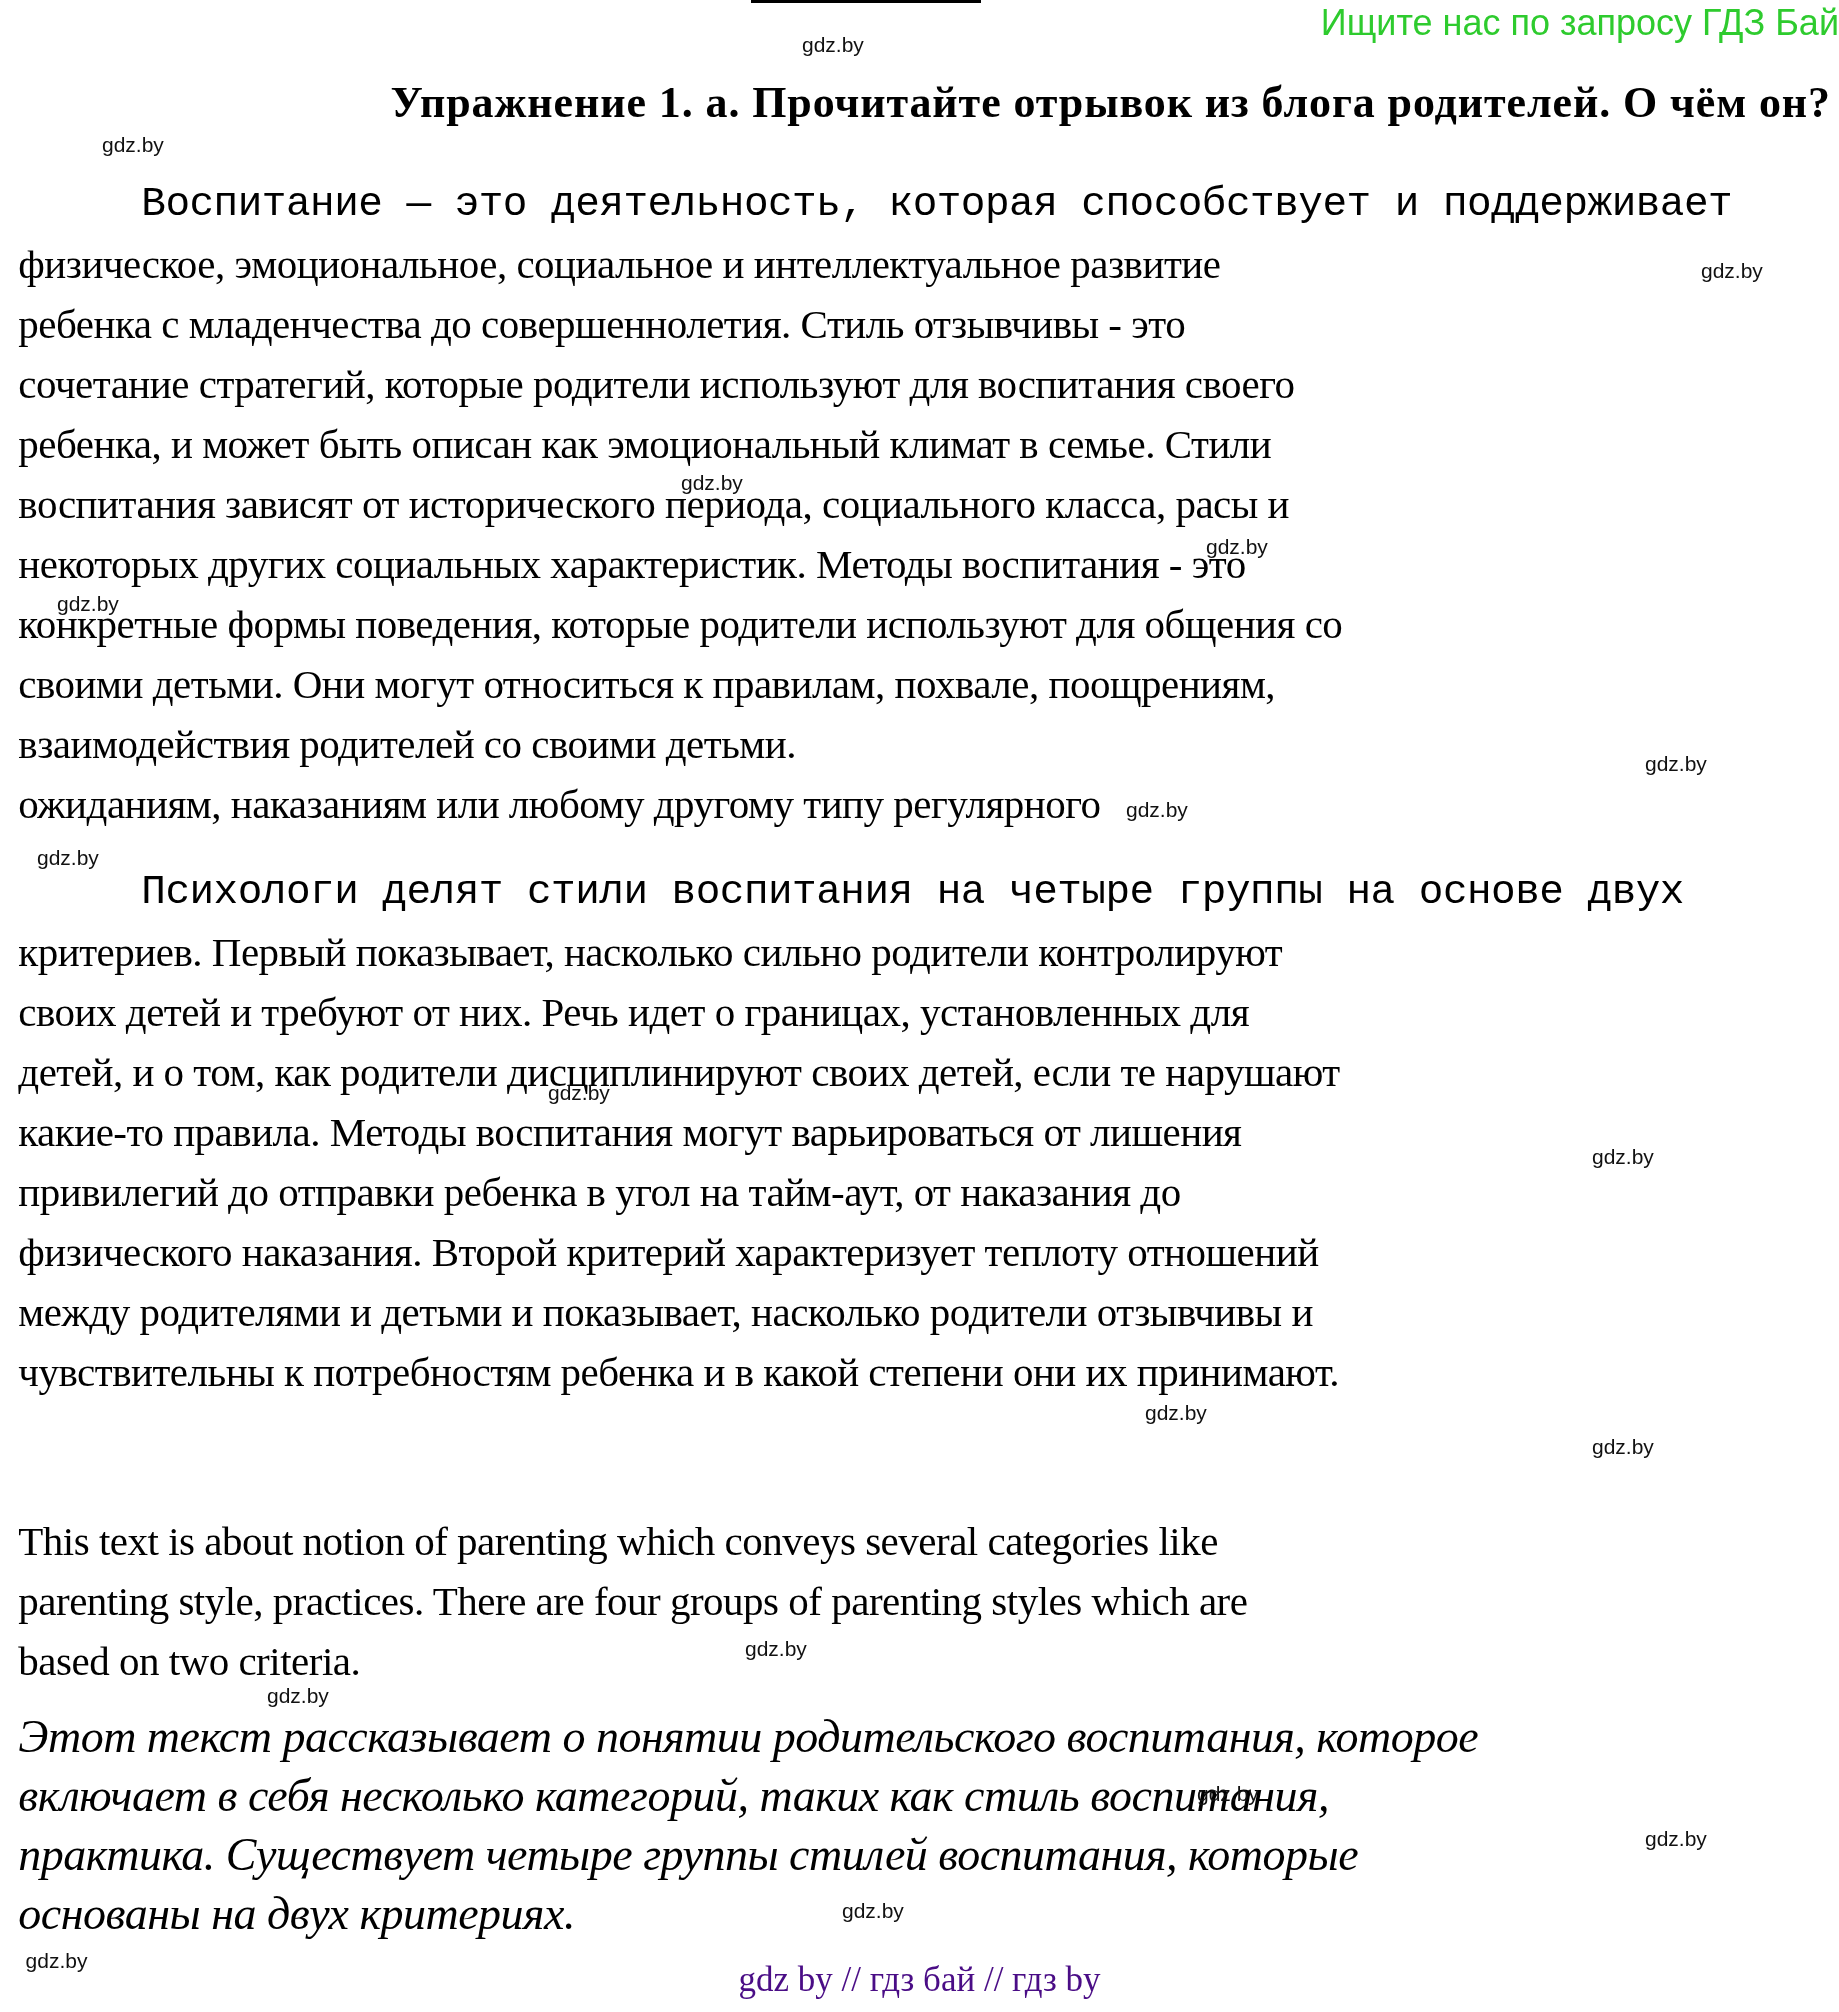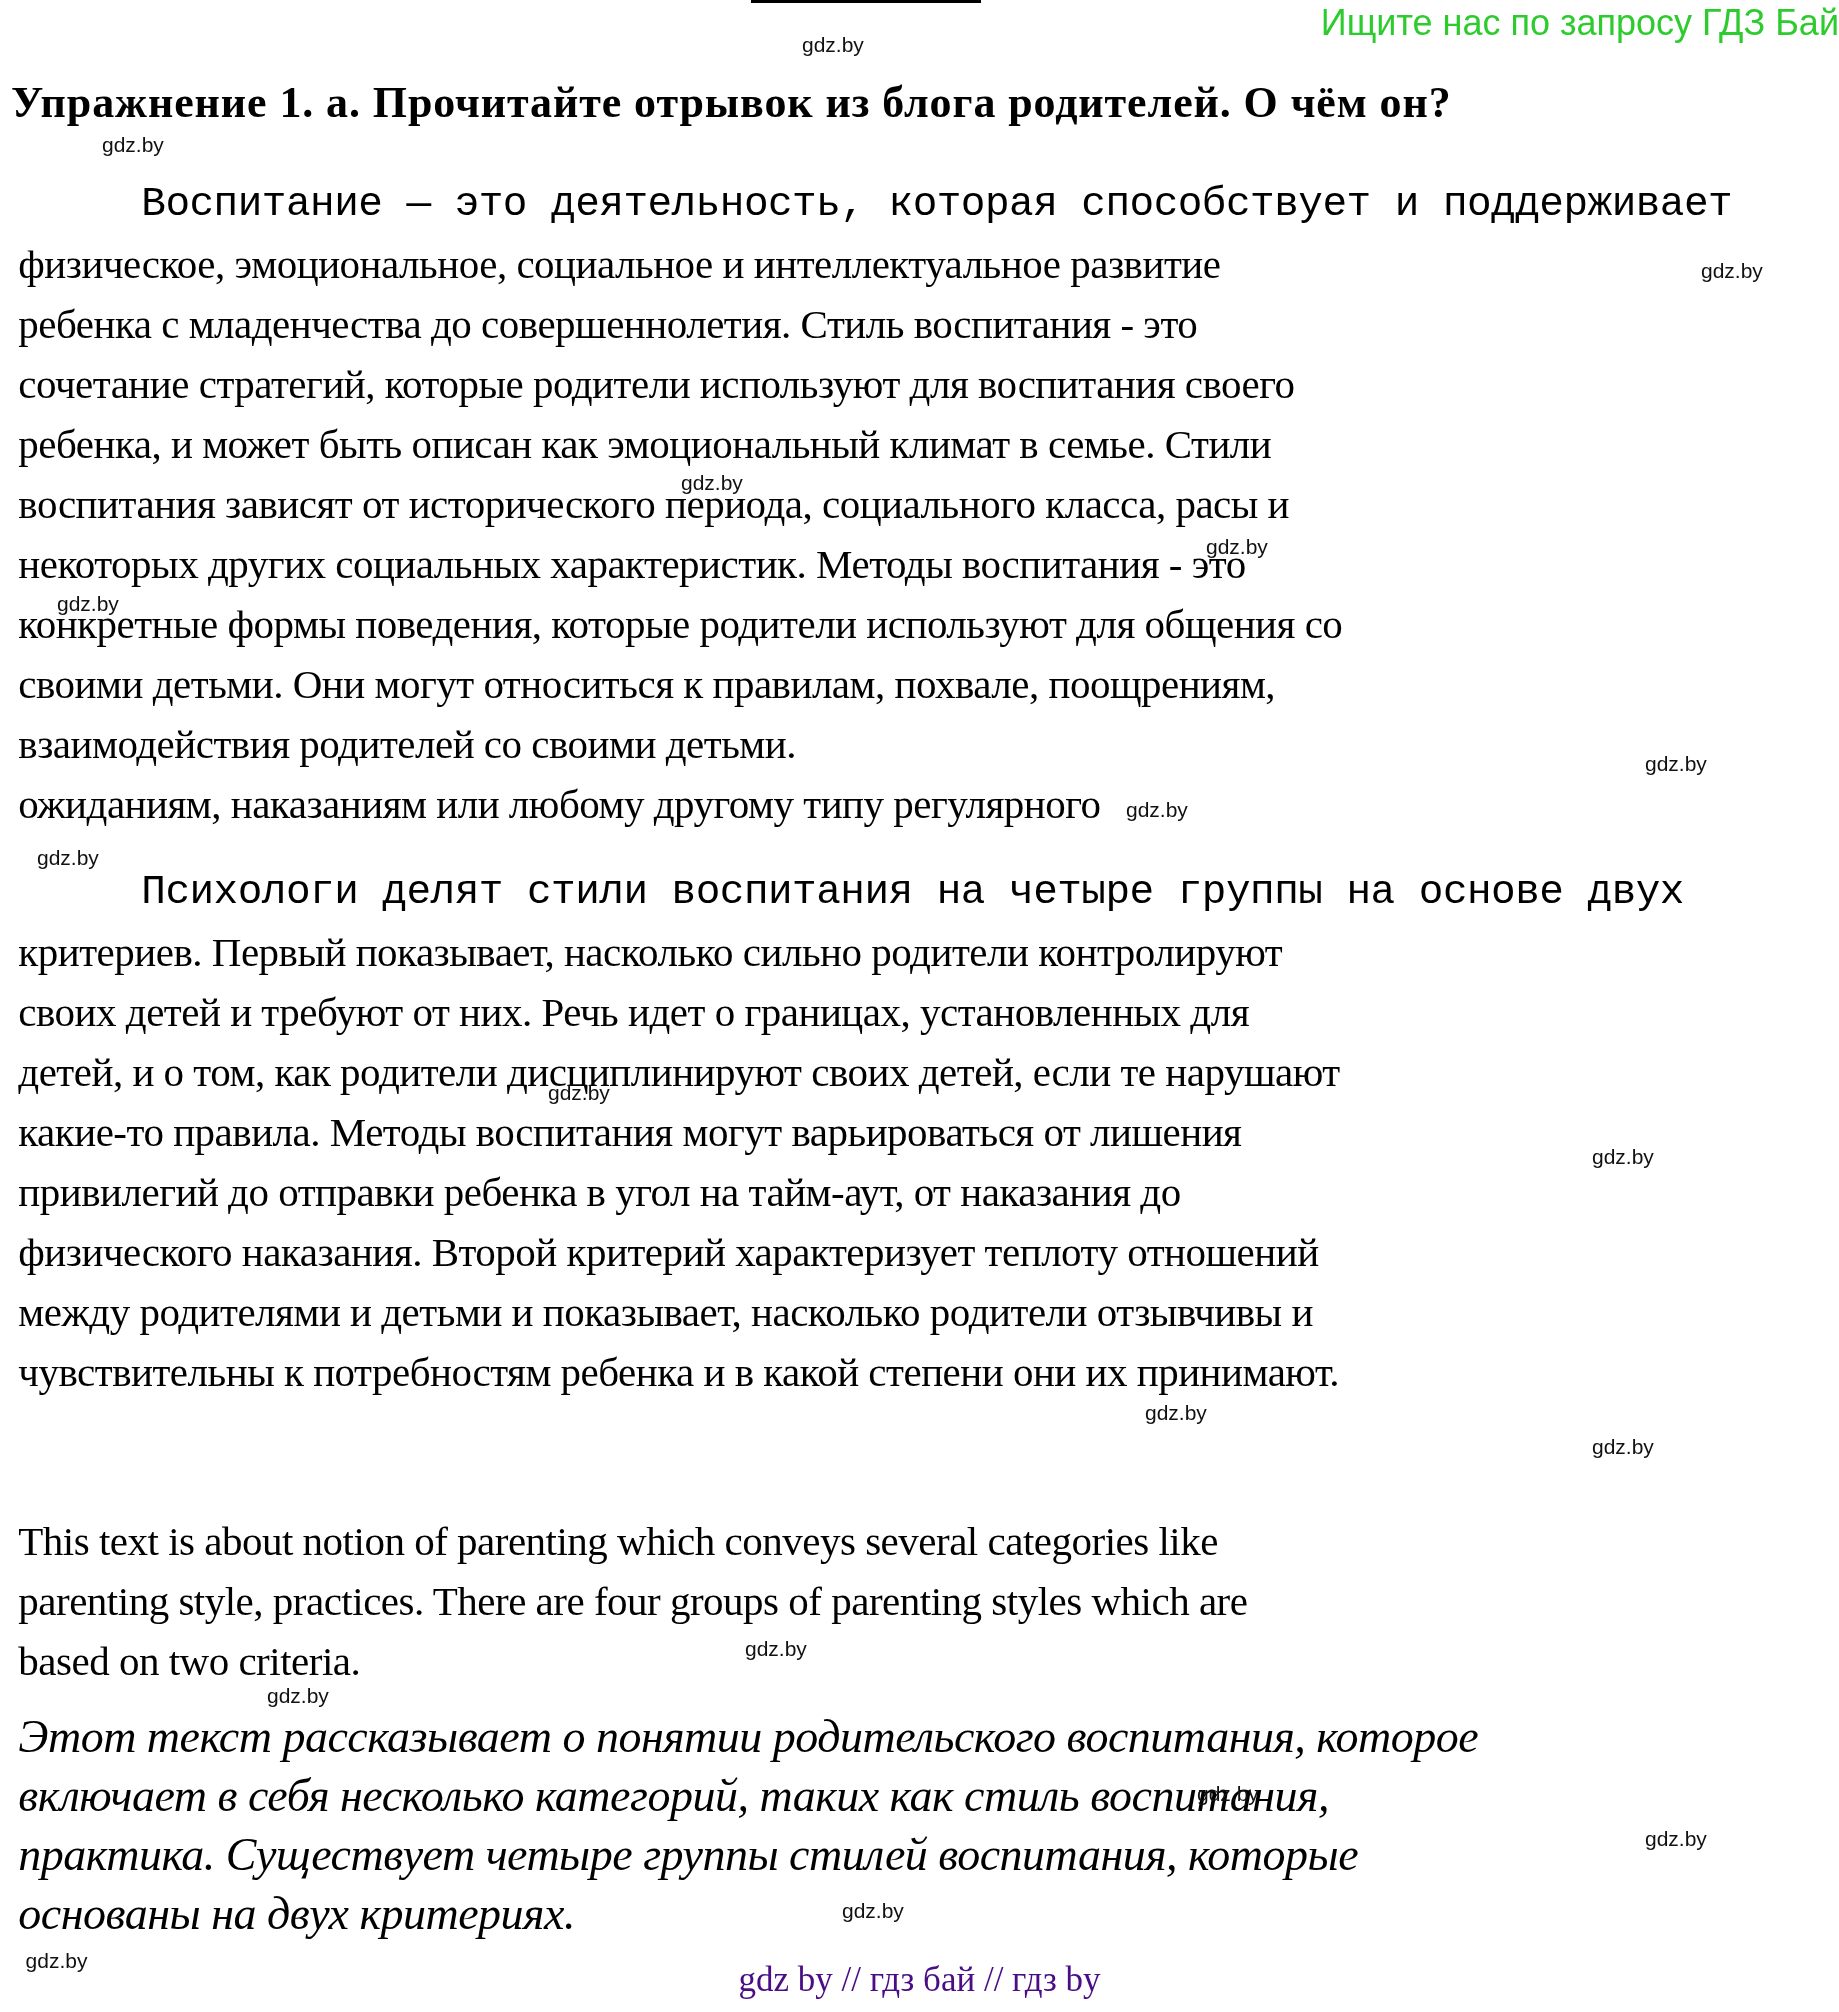--- a/index.html
+++ b/index.html
@@ -39,20 +39,21 @@
     color: #111;
     white-space: nowrap;
   }
   .title {
     position: absolute;
     top: 48px; left: 11px; width: 1820px;
     font-weight: bold;
     font-size: 44px;
     letter-spacing: 0.9px;
     white-space: nowrap;
+    text-align: right;
   }
   .para {
     position: absolute;
     left: 18.3px;
     width: 1818px;
     font-size: 41px;
     letter-spacing: -0.5px;
     line-height: 60px;
   }
   .para .ln { white-space: nowrap; }
@@ -81,21 +82,21 @@
 
 <div class="top-artifact"></div>
 
 <div class="promo">Ищите нас по запросу ГДЗ Бай</div>
 
 <h1 class="title">Упражнение 1. а. Прочитайте отрывок из блога родителей. О чём он?</h1>
 
 <div class="para" id="para1">
   <div class="ln indent">Воспитание — это деятельность, которая способствует и поддерживает</div>
   <div class="ln">физическое, эмоциональное, социальное и интеллектуальное развитие</div>
-  <div class="ln">ребенка с младенчества до совершеннолетия. Стиль воспитания - это</div>
+  <div class="ln">ребенка с младенчества до совершеннолетия. Стиль отзывчивы - это</div>
   <div class="ln">сочетание стратегий, которые родители используют для воспитания своего</div>
   <div class="ln">ребенка, и может быть описан как эмоциональный климат в семье. Стили</div>
   <div class="ln">воспитания зависят от исторического периода, социального класса, расы и</div>
   <div class="ln">некоторых других социальных характеристик. Методы воспитания - это</div>
   <div class="ln">конкретные формы поведения, которые родители используют для общения со</div>
   <div class="ln">своими детьми. Они могут относиться к правилам, похвале, поощрениям,</div>
   <div class="ln">взаимодействия родителей со своими детьми.</div>
   <div class="ln">ожиданиям, наказаниям или любому другому типу регулярного</div>
 </div>
 

